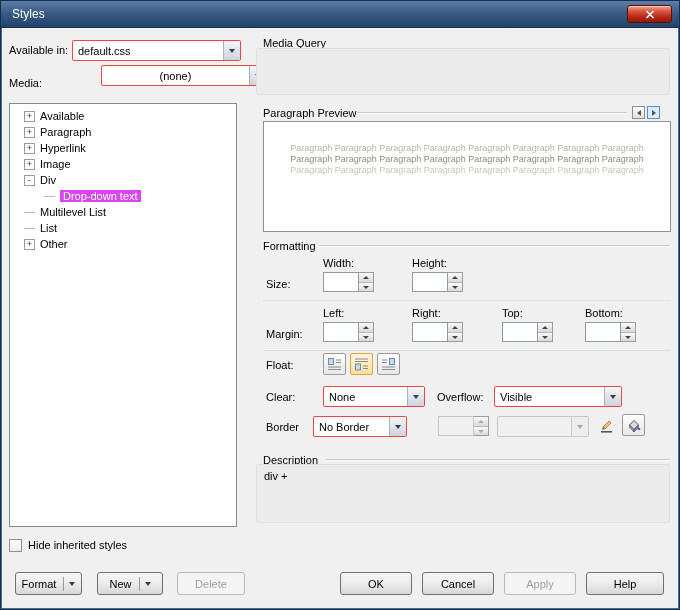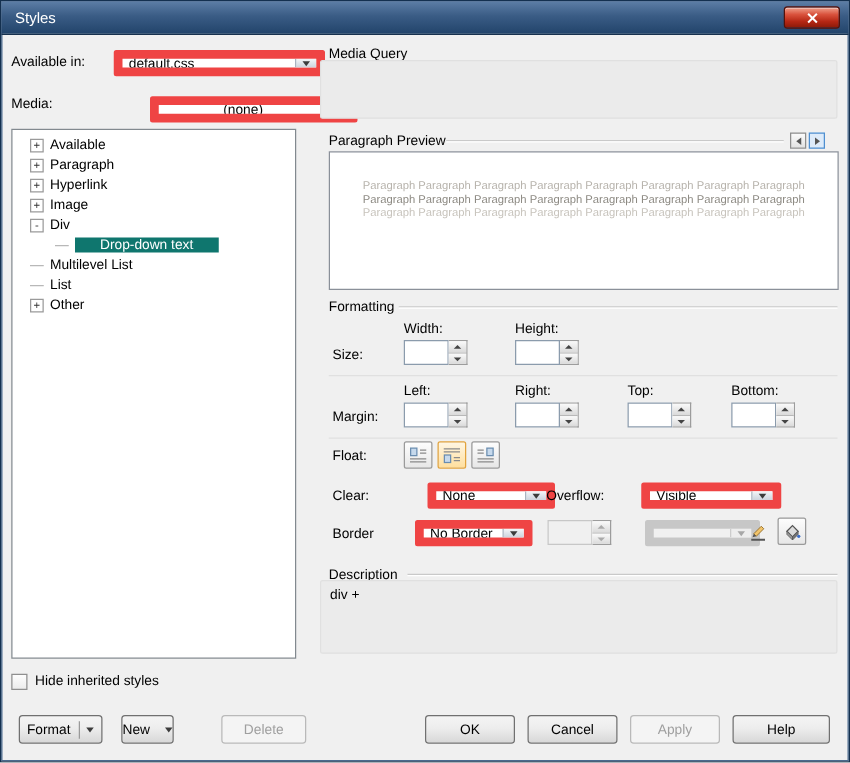--- a/index.html
+++ b/index.html
@@ -24,22 +24,22 @@
     display:flex; align-items:center; justify-content:center;
     box-shadow: inset 0 1px 0 rgba(255,255,255,.45);
   }
   
   .lbl { position:absolute; font-size:11px; color:#000; white-space:nowrap; }
   .hline { position:absolute; height:2px; border-top:1px solid #c9c9c9; border-bottom:1px solid #ffffff; }
   .sepline { position:absolute; height:1px; background:#e0e0e0; }
   .panel { position:absolute; background:#ebebeb; border:1px solid #e0e0e0; border-radius:2px; }
 
   .combo {
-    position:absolute; height:21px; background:#fff; border:7px solid #ef4444;
-    border-radius:2px; display:flex; align-items:center; overflow:hidden;margin-left:19px;
+    position:absolute; height:21px; background:#fff; border:1px solid #ef4444;
+    border-radius:2px; display:flex; align-items:center; overflow:hidden;
   }
   .combo-val { flex:1; font-size:11px; padding:0 5px; white-space:nowrap; overflow:hidden; }
   .combo-val.center { text-align:center; }
   .combo-btn {
     width:17px; height:100%; flex:none; display:flex; align-items:center; justify-content:center;
     background:linear-gradient(180deg,#f5f6f8 0%, #e1e6ec 45%, #cdd4dd 100%);
     border-left:1px solid #a9b3c0;
   }
   .tri-down { width:0; height:0; border-left:3.5px solid transparent; border-right:3.5px solid transparent; border-top:4px solid #3c3c3c; }
   .combo.disabled { background:#f0f0f0; border-color:#c7c7c7; }
@@ -61,21 +61,21 @@
   .tree { position:absolute; left:8px; top:102px; width:228px; height:424px; background:#fff; border:1px solid #82898f; padding-top:4px; }
   .trow { height:16px; display:flex; align-items:center; font-size:11px; }
   .trow.lvl0 { padding-left:14px; }
   .trow.lvl1 { padding-left:34px; }
   .tbox {
     width:11px; height:11px; flex:none; margin-right:5px; background:#fff;
     border:1px solid #9a9a9a; font-size:9px; line-height:9px; text-align:center; color:#333;
   }
   .tdash { width:11px; height:1px; flex:none; margin-right:5px; background:#b8b8b8; }
   .tlabel { white-space:nowrap; }
-  .tlabel.sel { background:#0f766e; color:#fff; padding:0 20px; }
+  .tlabel.sel { background:#d946ef; color:#fff; padding:0 3px; }
 
   
   .preview-box { position:absolute; left:262px; top:120px; width:408px; height:111px; background:#fff; border:1px solid #8a9099; padding-top:21px; text-align:center; overflow:hidden; }
   .pline { font-size:9px; line-height:11px; white-space:nowrap; }
   .pl1 { color:#b7b3ac; }
   .pl2 { color:#8d8a83; }
   .pl3 { color:#c8c4bd; }
   .navbtn { position:absolute; width:13px; height:13px; border:1px solid #8e8e8e; background:linear-gradient(180deg,#fbfbfb,#e2e2e2); display:flex; align-items:center; justify-content:center; }
   .navbtn.hl { border-color:#4f8fd0; background:#ddebfa; }
   .tri-left  { width:0;height:0;border-top:3px solid transparent;border-bottom:3px solid transparent;border-right:4px solid #555; }
@@ -115,21 +115,21 @@
 
   <span class="lbl" style="left:8px;top:43px">Available in:</span>
   <div class="combo" style="left:71px;top:39px;width:169px">
     <span class="combo-val">default.css</span>
     <span class="combo-btn">
         <i class="tri-down"></i>
       </span>
   </div>
 
   <span class="lbl" style="left:8px;top:76px">Media:</span>
-  <div class="combo" style="left:100px;top:76px;width:166px">
+  <div class="combo" style="left:100px;top:64px;width:166px">
     <span class="combo-val center">(none)</span>
     <span class="combo-btn">
         <i class="tri-down"></i>
       </span>
   </div>
 
   <div class="tree">
     <div class="trow lvl0">
       <span class="tbox">+</span>
       <span class="tlabel">Available</span>
@@ -280,21 +280,21 @@
   </div>
 
   <span class="lbl" style="left:265px;top:390px">Clear:</span>
   <div class="combo" style="left:322px;top:385px;width:102px">
     <span class="combo-val">None</span>
     <span class="combo-btn">
         <i class="tri-down"></i>
       </span>
   </div>
   <span class="lbl" style="left:436px;top:390px">Overflow:</span>
-  <div class="combo" style="left:493px;top:385px;width:112px">
+  <div class="combo" style="left:493px;top:385px;width:128px">
     <span class="combo-val">Visible</span>
     <span class="combo-btn">
         <i class="tri-down"></i>
       </span>
   </div>
 
   <span class="lbl" style="left:265px;top:420px">Border</span>
   <div class="combo" style="left:312px;top:415px;width:94px">
     <span class="combo-val">No Border</span>
     <span class="combo-btn">
@@ -337,21 +337,21 @@
   </div>
 
   <span class="checkbox"></span>
   <span class="lbl" style="left:27px;top:538px">Hide inherited styles</span>
 
   <div class="btn" style="left:14px;width:67px">
     <span>Format</span>
     <span class="split-sep"></span>
     <i class="tri-down"></i>
   </div>
-  <div class="btn" style="left:96px;width:42px">
+  <div class="btn" style="left:96px;width:66px">
     <span>New</span>
     <span class="split-sep"></span>
     <i class="tri-down"></i>
   </div>
   <div class="btn disabled" style="left:176px;width:68px">
     <span>Delete</span>
   </div>
   <div class="btn" style="left:339px;width:72px">
     <span>OK</span>
   </div>

